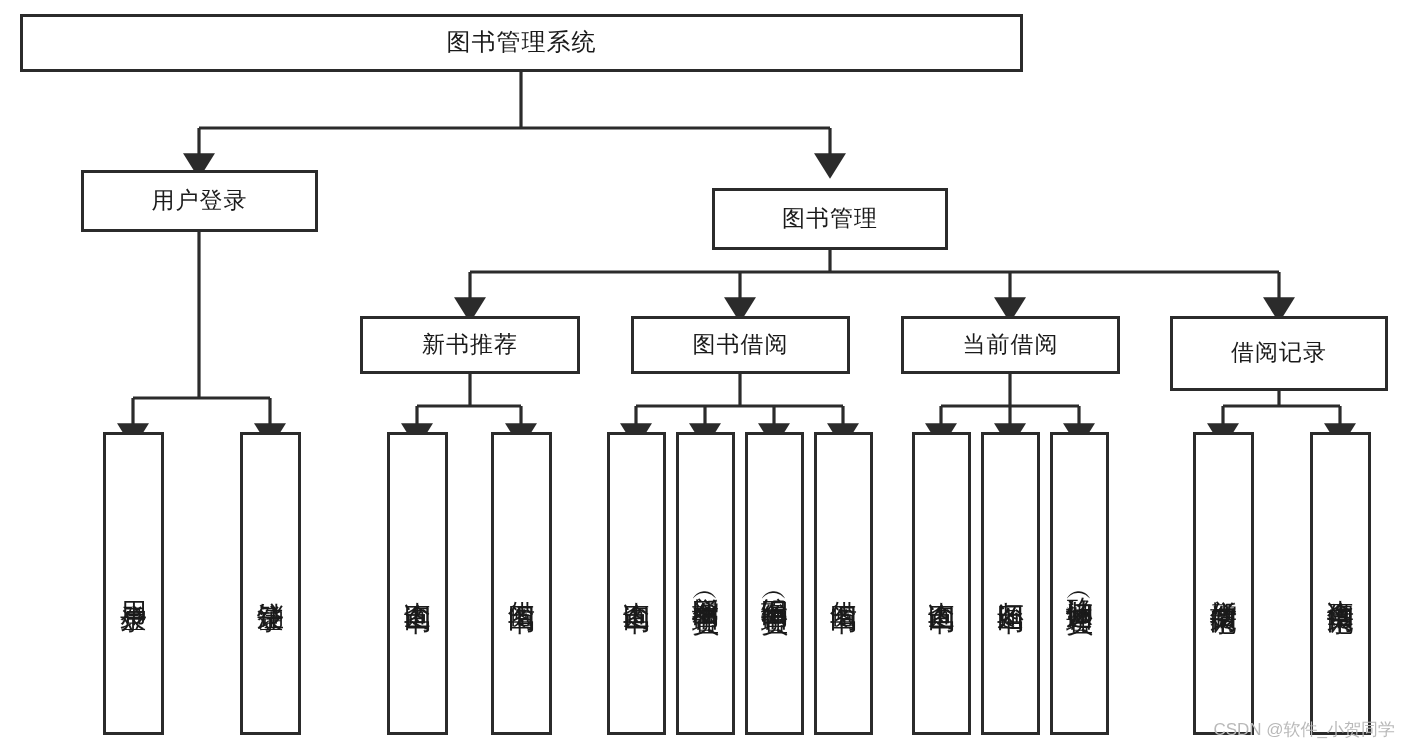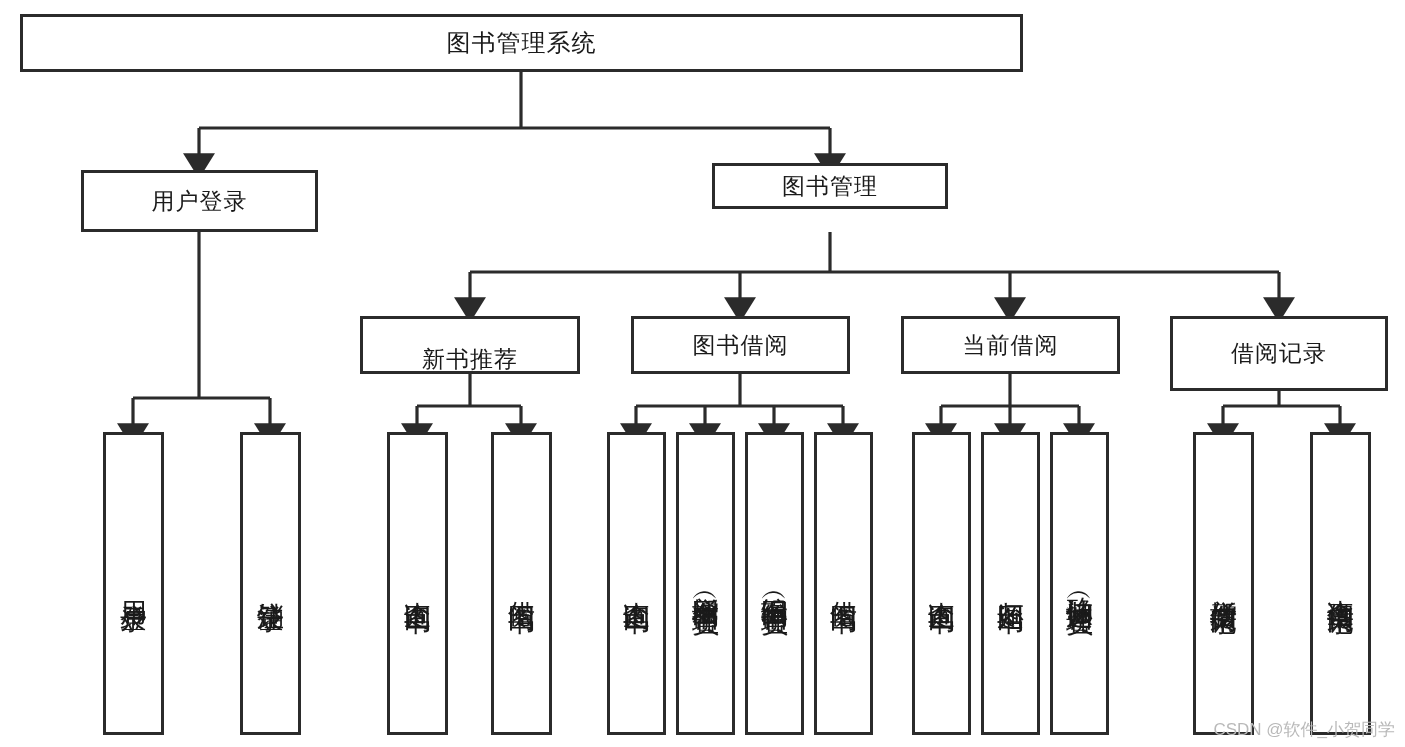--- a/index.html
+++ b/index.html
@@ -28,20 +28,21 @@
   }
   .node {
     position: absolute;
     box-sizing: border-box;
     border: 3px solid #2b2b2b;
     background: #ffffff;
     display: flex;
     align-items: center;
     justify-content: center;
     color: #1a1a1a;
+    font-family: Liberation Serif, serif;
   }
   .node .label {
     display: block;
     text-align: center;
     line-height: 1.05;
     letter-spacing: 1px;
   }
   
   .node.h .label {
     font-size: 23px;
@@ -132,25 +133,25 @@
   </svg>
 
   <div class="node h root" style="left:20px; top:14px; width:1003px; height:58px;">
     <span class="label">图书管理系统</span>
   </div>
 
   <div class="node h" style="left:81px; top:170px; width:237px; height:62px;">
     <span class="label">用户登录</span>
   </div>
 
-  <div class="node h" style="left:712px; top:163px; width:236px; height:46px;align-items:center;">
+  <div class="node h" style="left:712px; top:188px; width:236px; height:62px;align-items:center;">
     <span class="label">图书管理</span>
   </div>
 
-  <div class="node h" style="left:360px; top:316px; width:220px; height:58px;align-items:flex-end;">
+  <div class="node h" style="left:360px; top:316px; width:220px; height:58px;">
     <span class="label">新书推荐</span>
   </div>
 
   <div class="node h" style="left:631px; top:316px; width:219px; height:58px;">
     <span class="label">图书借阅</span>
   </div>
 
   <div class="node h" style="left:901px; top:316px; width:219px; height:58px;">
     <span class="label">当前借阅</span>
   </div>

